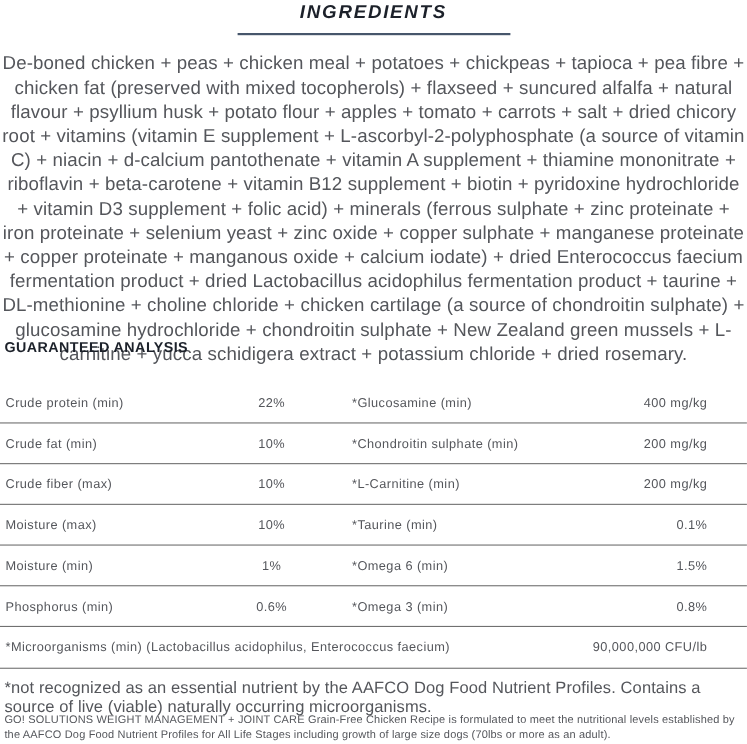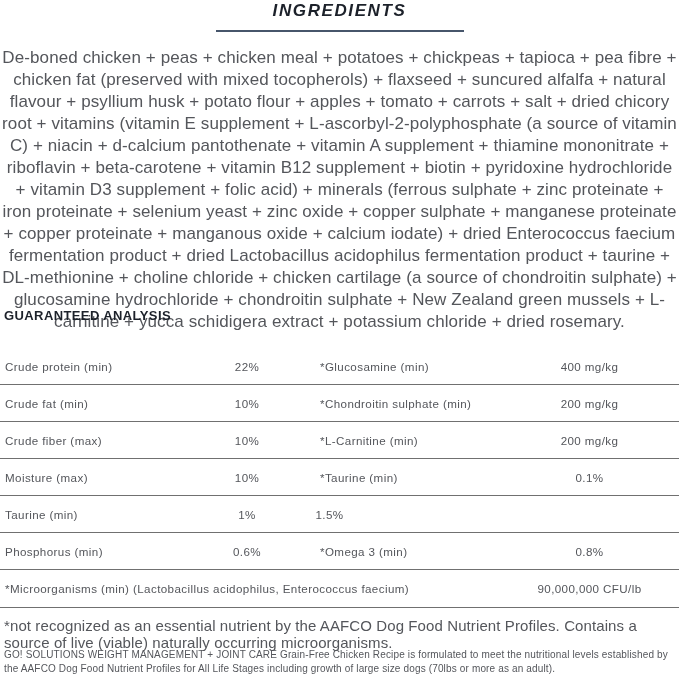--- a/index.html
+++ b/index.html
@@ -44,21 +44,21 @@
     font-size:11.6px;letter-spacing:0.4px;color:var(--body-color);
   }
   .ga-row{
     display:flex;align-items:center;height:37px;
     border-bottom:1px solid var(--rule-color);
   }
   .ga-row.full{height:38px;}
   .cell-l1{width:218px;padding-left:5px;}
   .cell-v1{width:58px;text-align:center;}
   .cell-l2{width:260px;padding-left:44px;}
-  .cell-v2{width:143px;text-align:center;padding-right:36px;}
+  .cell-v2{width:143px;text-align:right;padding-right:36px;}
   .cell-lfull{flex:1;padding-left:5px;}
 
   .fn-note{
     position:absolute;top:617px;left:4px;right:1px;
     font-size:15px;letter-spacing:0.1px;color:var(--body-color);
   }
   .aafco{
     position:absolute;top:648px;left:4px;right:5px;
     font-size:10px;line-height:13.5px;letter-spacing:0.15px;
     color:var(--body-color);
@@ -101,22 +101,23 @@
     </div>
 
     <div class="ga-row">
       <div class="cell-l1">Moisture (max)</div>
       <div class="cell-v1">10%</div>
       <div class="cell-l2">*Taurine (min)</div>
       <div class="cell-v2">0.1%</div>
     </div>
 
     <div class="ga-row">
-      <div class="cell-l1">Taurine (min)</div>
+      <div class="cell-l1">Moisture (min)</div>
       <div class="cell-v1">1%</div>
+      <div class="cell-l2">*Omega 6 (min)</div>
       <div class="cell-v2">1.5%</div>
     </div>
 
     <div class="ga-row">
       <div class="cell-l1">Phosphorus (min)</div>
       <div class="cell-v1">0.6%</div>
       <div class="cell-l2">*Omega 3 (min)</div>
       <div class="cell-v2">0.8%</div>
     </div>
 

